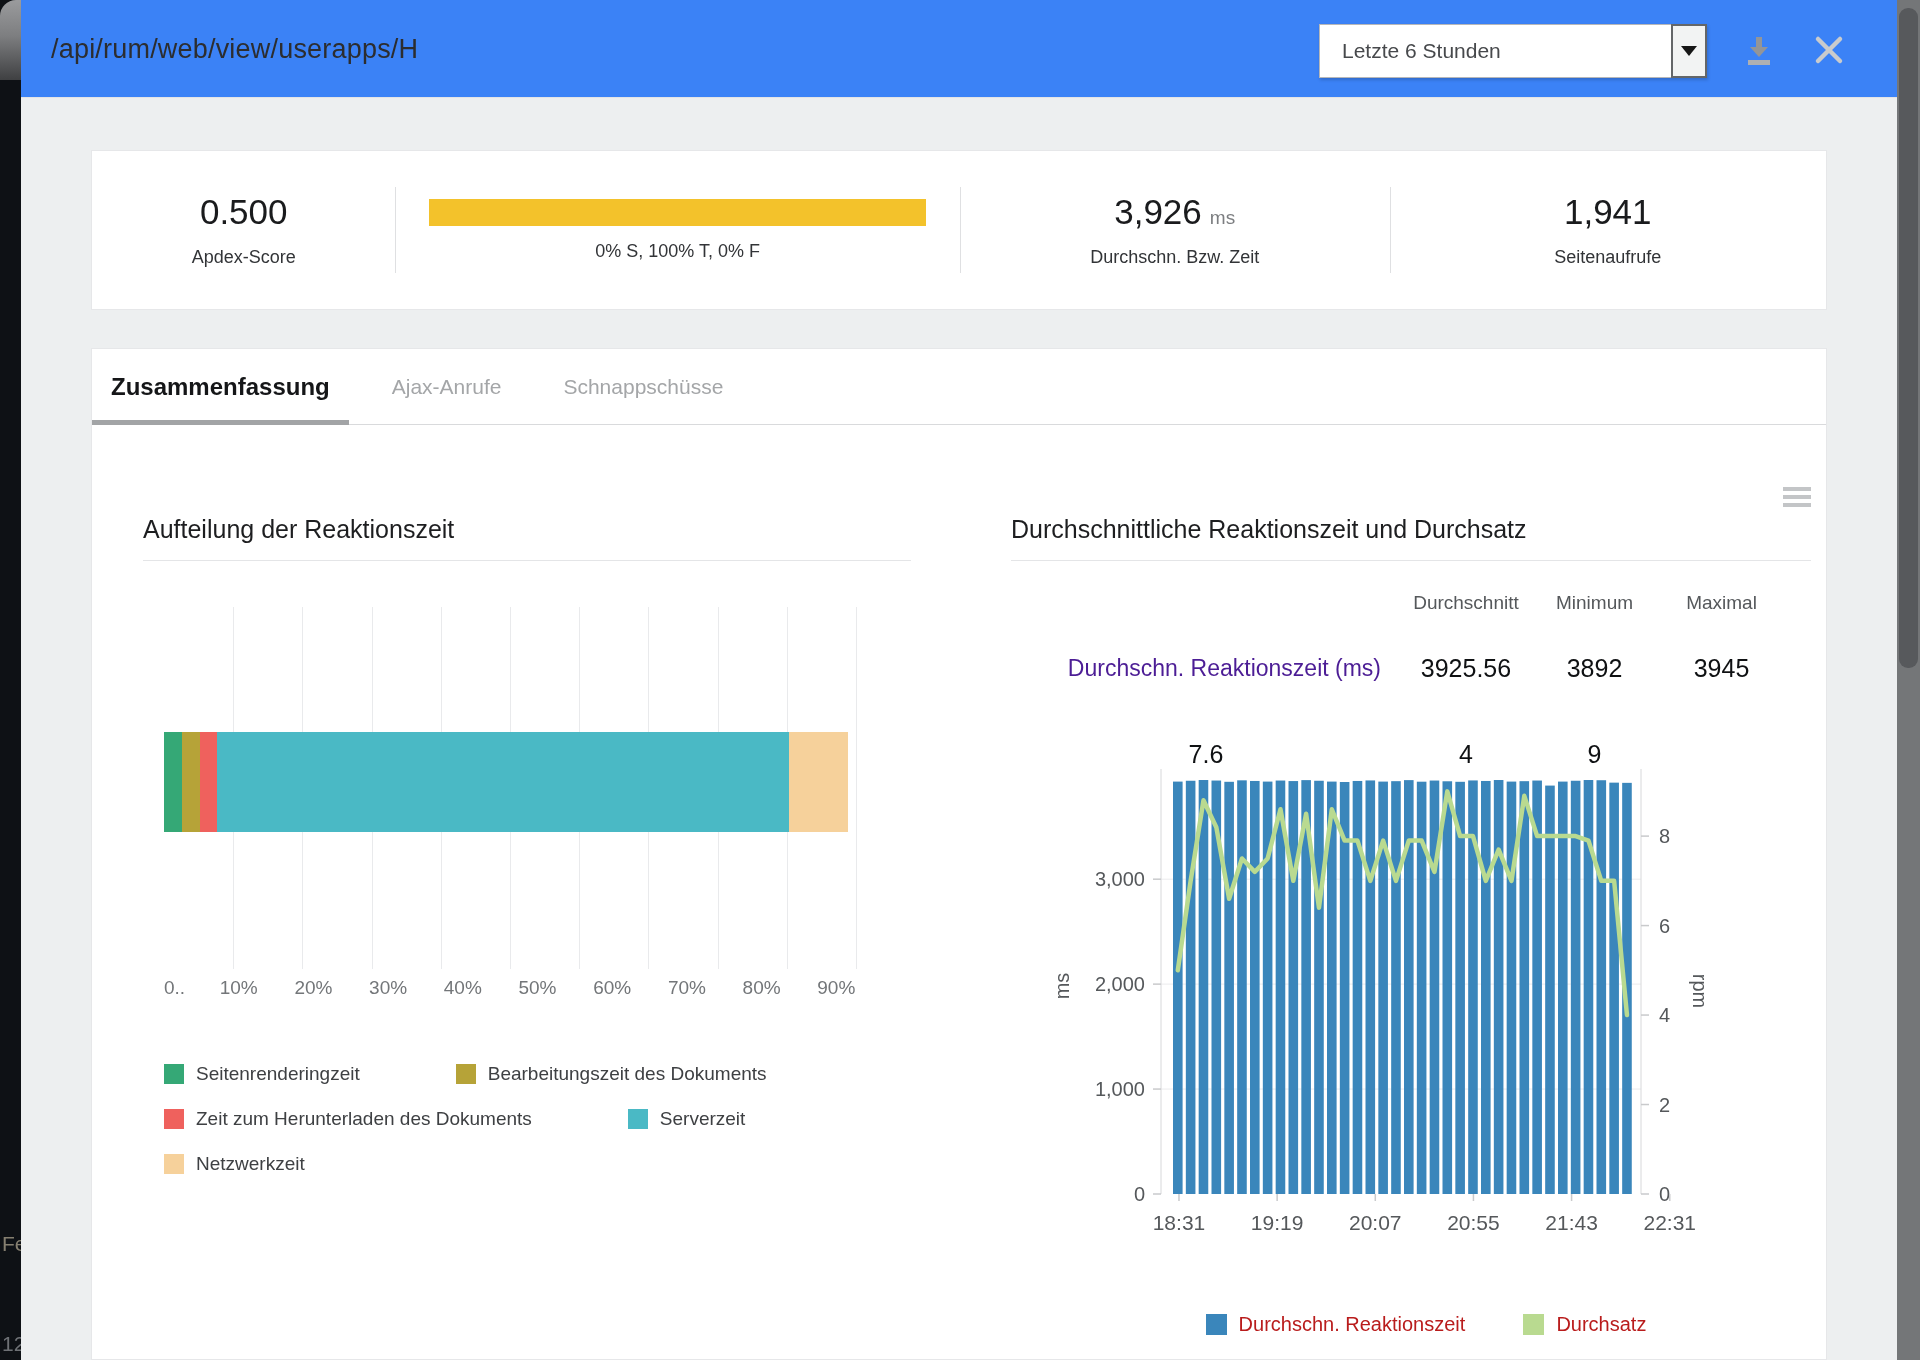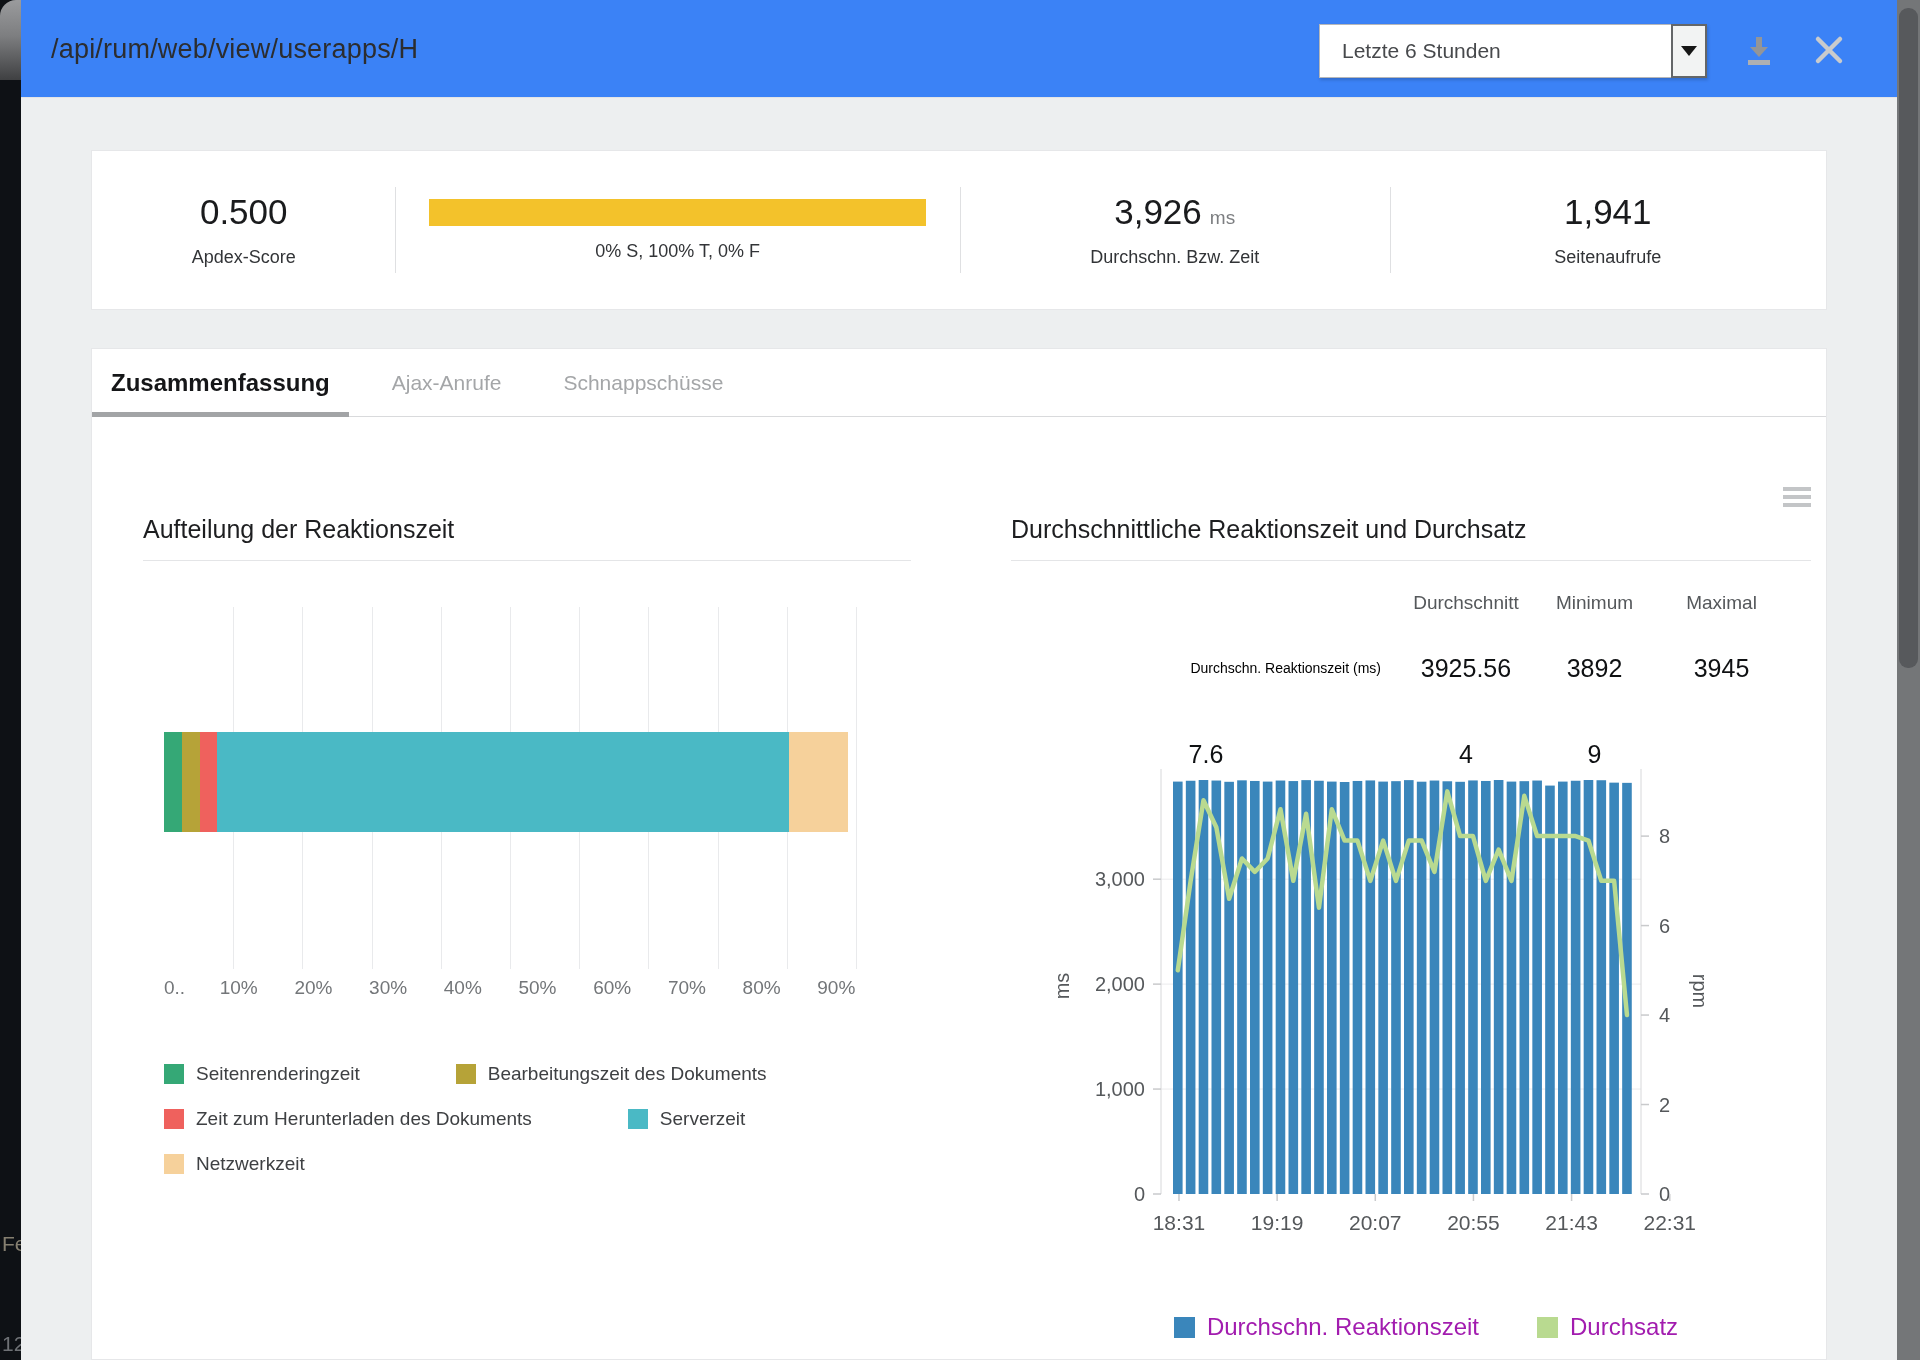--- a/index.html
+++ b/index.html
@@ -41,21 +41,21 @@
   .stat-c1{width:17.5%;} .stat-c2{width:32.55%;} .stat-c3{width:24.78%;} .stat-c4{width:25.17%;}
   .stat-value{font-size:35px;color:#1a1b1d;}
   .stat-label{font-size:18px;color:#323437;}
   .stat-unit{font-size:19px;color:#7c7e81;margin-left:8px;}
   .value-row{display:flex;align-items:baseline;}
   .apdex-bar-wrap{width:calc(100% - 68px);}
   .apdex-bar{height:27px;width:100%;}
 
   
   .content-card{position:absolute;left:70px;top:348px;width:1736px;height:1012px;background:#fff;border:1px solid #e6e7e9;}
-  .tabs{position:relative;height:68px;border-bottom:1px solid #d9dadc;display:flex;align-items:stretch;}
+  .tabs{position:relative;height:76px;border-bottom:1px solid #d9dadc;display:flex;align-items:stretch;}
   .tab{position:relative;display:flex;align-items:center;padding:0 19px;font-size:21px;color:#a4a6a8;cursor:pointer;}
   .tab + .tab{margin-left:24px;}
   .tab.active{font-size:24px;font-weight:bold;color:#151618;}
   .tab.active::after{content:'';position:absolute;left:0;right:0;bottom:-1px;height:5px;background:#a2a4a6;}
 
   .chart-title{font-size:25px;color:#1d1e20;margin-top:32px;}
   .chart-title-row{display:flex;align-items:flex-start;justify-content:space-between;padding-bottom:16px;border-bottom:1px solid #e4e5e7;}
   .hamburger{width:28px;padding-top:4px;cursor:pointer;}
   .hamburger i{display:block;height:4px;background:#c3c5c7;margin-bottom:4px;}
 
@@ -71,27 +71,27 @@
   .hbar-xlabels span{position:absolute;top:4px;font-size:19px;color:#737679;transform:translateX(-50%);}
   .hbar-xlabels span.first{transform:none;}
   .hbar-legend{margin:56px 0 0 21px;width:700px;display:flex;flex-wrap:wrap;column-gap:96px;row-gap:23px;}
   .legend-item{display:flex;align-items:center;gap:12px;}
   .legend-swatch{width:20px;height:20px;flex:0 0 auto;}
   .legend-text{font-size:19px;color:#3e4043;}
 
   
   .stats-table{margin-top:20px;display:grid;grid-template-columns:390px 130px 127px 127px;}
   .stats-table .hcell{height:44px;display:flex;align-items:center;justify-content:center;font-size:19px;color:#55585b;}
-  .stats-table .rlabel{height:86px;display:flex;align-items:center;justify-content:flex-end;padding-right:20px;font-size:14px;color:#000000;}
+  .stats-table .rlabel{height:86px;display:flex;align-items:center;justify-content:flex-end;padding-right:20px;font-size:23px;color:#4c1d95;}
   .stats-table .rval{height:86px;display:flex;align-items:center;justify-content:center;font-size:25px;color:#0f1113;}
 
   #comboChart{position:absolute;left:30px;top:278px;}
   .combo-legend{position:absolute;left:30px;top:830px;width:770px;display:flex;justify-content:center;gap:58px;}
   .combo-legend .legend-swatch{width:21px;height:21px;}
-  .combo-legend .legend-text{font-size:24px;color:#a21caf;}
+  .combo-legend .legend-text{font-size:20px;color:#b91c1c;}
 </style>
 </head>
 <body>
 
 <div class="screen">
 
   <div class="strip-left">
     <span class="strip-t1">Fe</span>
     <span class="strip-t2">12</span>
   </div>

